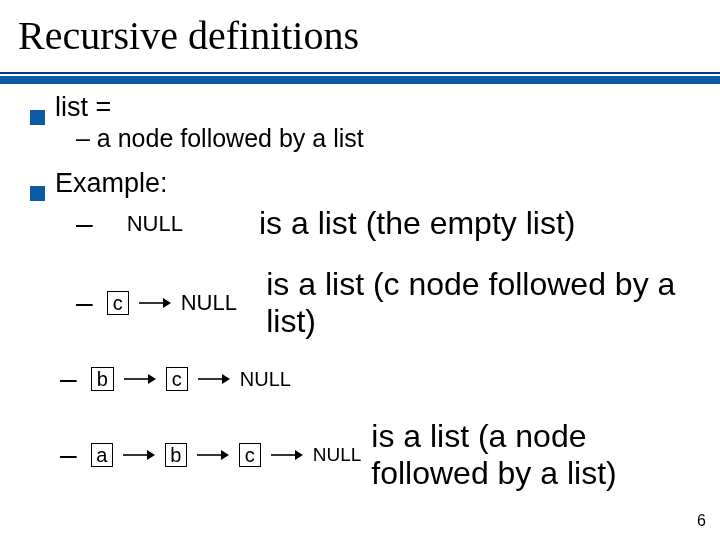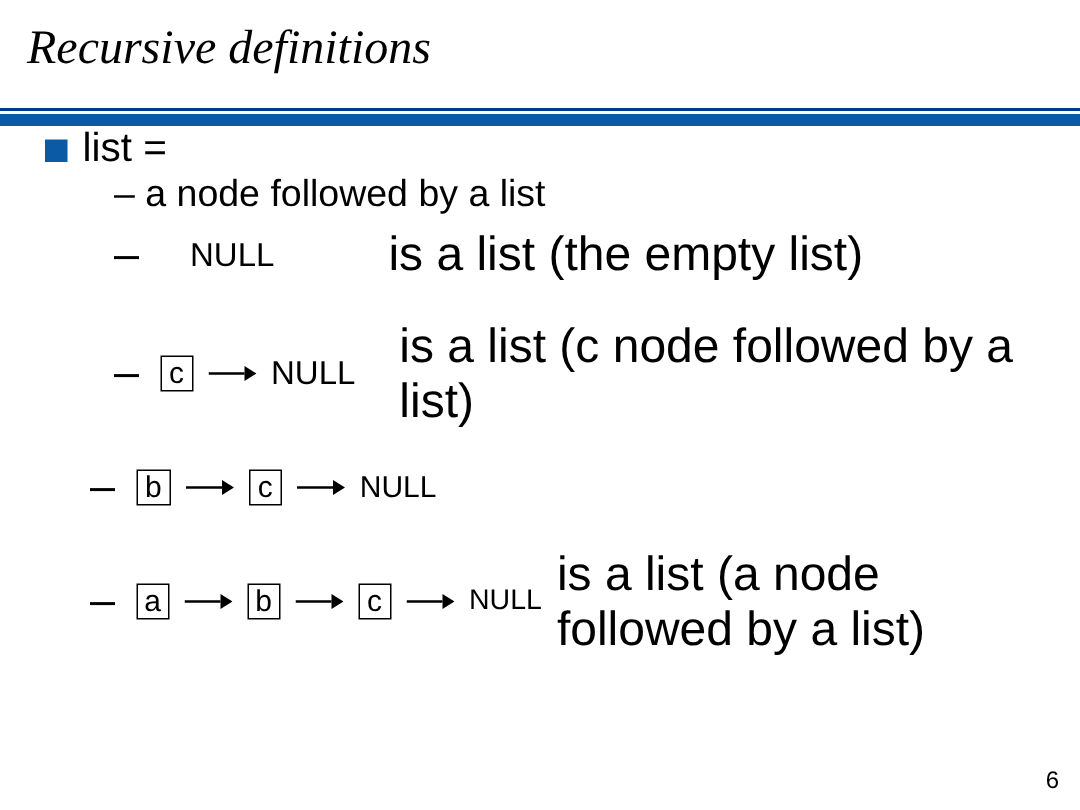--- a/index.html
+++ b/index.html
@@ -14,24 +14,23 @@
     position: relative;
   }
   .slide {
     width: 720px;
     height: 540px;
     position: relative;
     box-sizing: border-box;
   }
   .title {
     font-family: "Times New Roman", Times, serif;
-    font-size: 32px;
+    font-size: 40px;
     padding: 14px 0 6px 18px;
     line-height: 1.1;
-    font-style: italic;
   }
   .rules {
     position: absolute;
     left: 0;
     right: 0;
     top: 72px;
   }
   .rule-thin {
     height: 2px;
     background: #003a8c;
@@ -40,21 +39,21 @@
     height: 8px;
     background: #0a5aa6;
     margin-top: 2px;
   }
   .body {
     padding: 22px 20px 0 30px;
     font-size: 27px;
   }
   .bullet-row {
     display: flex;
-    align-items: center;
+    align-items: flex-end;
     gap: 10px;
     margin-top: 6px;
   }
   .sq {
     display: inline-block;
     width: 15px;
     height: 15px;
     background: #0a5aa6;
     flex: 0 0 auto;
     position: relative;
@@ -126,20 +125,24 @@
   </div>
 
   <div class="body">
 
     <div class="bullet-row">
       <span class="sq"></span>
       <span>list =</span>
     </div>
     <div class="sub">– a node followed by a list</div>
 
+    <div class="bullet-row" style="margin-top:14px;">
+      <span class="sq"></span>
+      <span>Example:</span>
+    </div>
 
     <div class="ex-block">
 
       <div class="ex-row first">
         <span class="dash">–</span>
         <span style="width:10px"></span>
         <span class="nullword">NULL</span>
         <span style="width:56px"></span>
         <span class="desc">is a list (the empty list)</span>
       </div>

